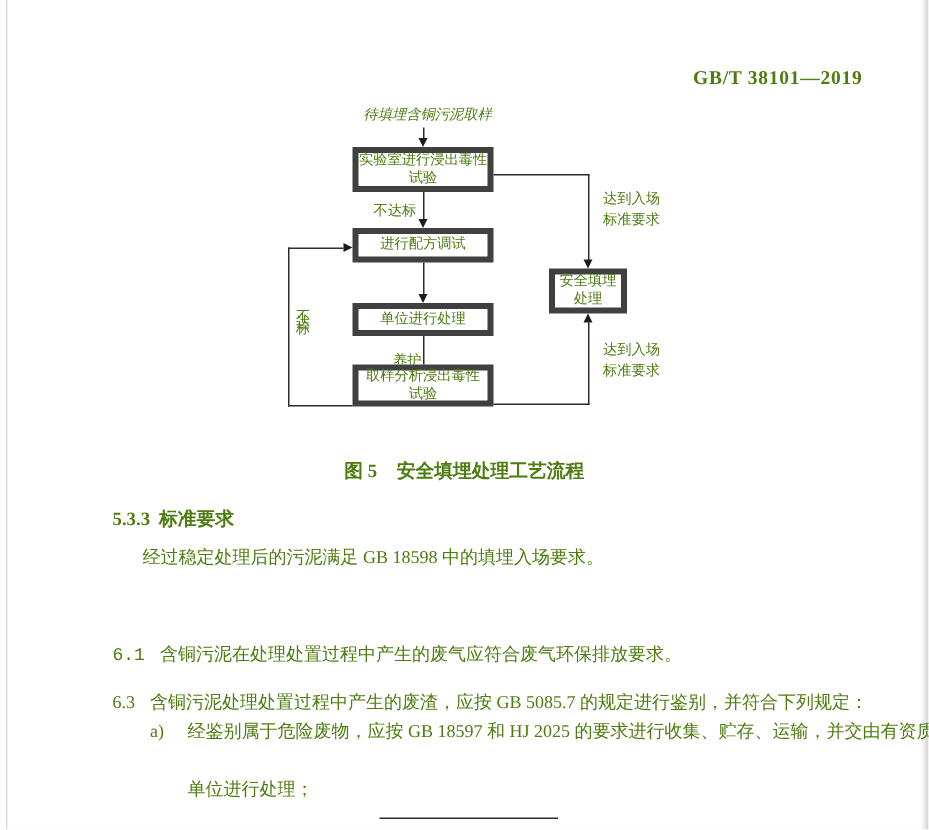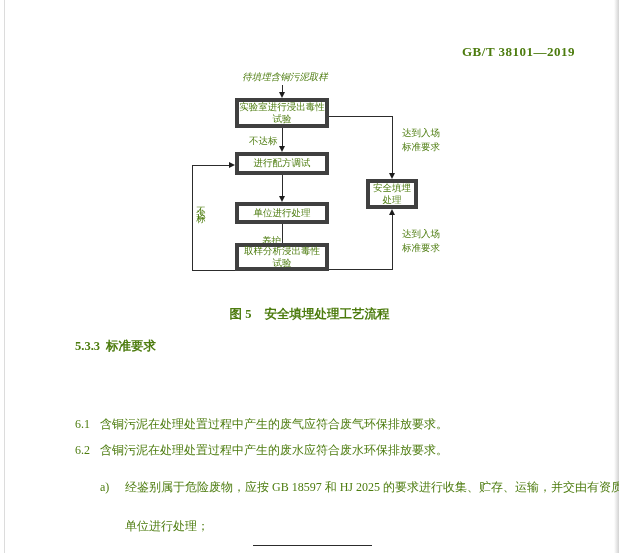--- a/index.html
+++ b/index.html
@@ -142,30 +142,31 @@
 
     <div class="fig-caption">
       <span>图 5</span><span class="gap"></span><span>安全填埋处理工艺流程</span>
     </div>
   </div>
 
   <div class="heading" style="left:75px;top:338px;">
     <span class="num">5.3.3</span><span>标准要求</span>
   </div>
 
+  <div class="para" style="left:95px;top:363px;">经过稳定处理后的污泥满足 GB 18598 中的填埋入场要求。</div>
 
 
-  <div class="para" style="left:75px;top:416px;">
+  <div class="para" style="left:75px;top:428px;font-family:Liberation Mono, monospace;">
     <span class="num">6.1</span><span>含铜污泥在处理处置过程中产生的废气应符合废气环保排放要求。</span>
   </div>
 
-  <div class="para" style="left:75px;top:442px;">
-    <span class="num">6.2</span><span>含铜污泥在处理处置过程中产生的废水应符合废水环保排放要求。</span>
+
+  <div class="para" style="left:75px;top:460px;">
+    <span class="num">6.3</span><span>含铜污泥处理处置过程中产生的废渣，应按 GB 5085.7 的规定进行鉴别，并符合下列规定：</span>
   </div>
-
 
   <div class="list-item" style="left:100px;top:479px;">
     <span class="num">a)</span><span>经鉴别属于危险废物，应按 GB 18597 和 HJ 2025 的要求进行收集、贮存、运输，并交由有资质</span>
   </div>
   <div class="list-item" style="left:125px;top:497px;margin-top:21px;">单位进行处理；</div>
 
 
   <div class="end-rule"></div>
 
 </div>

